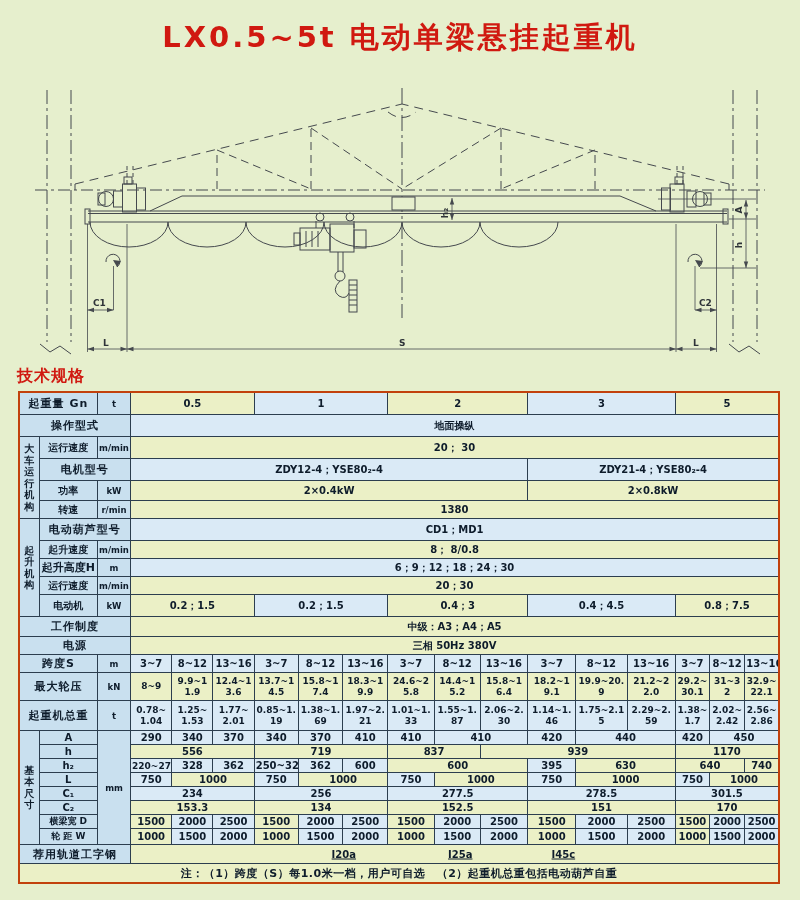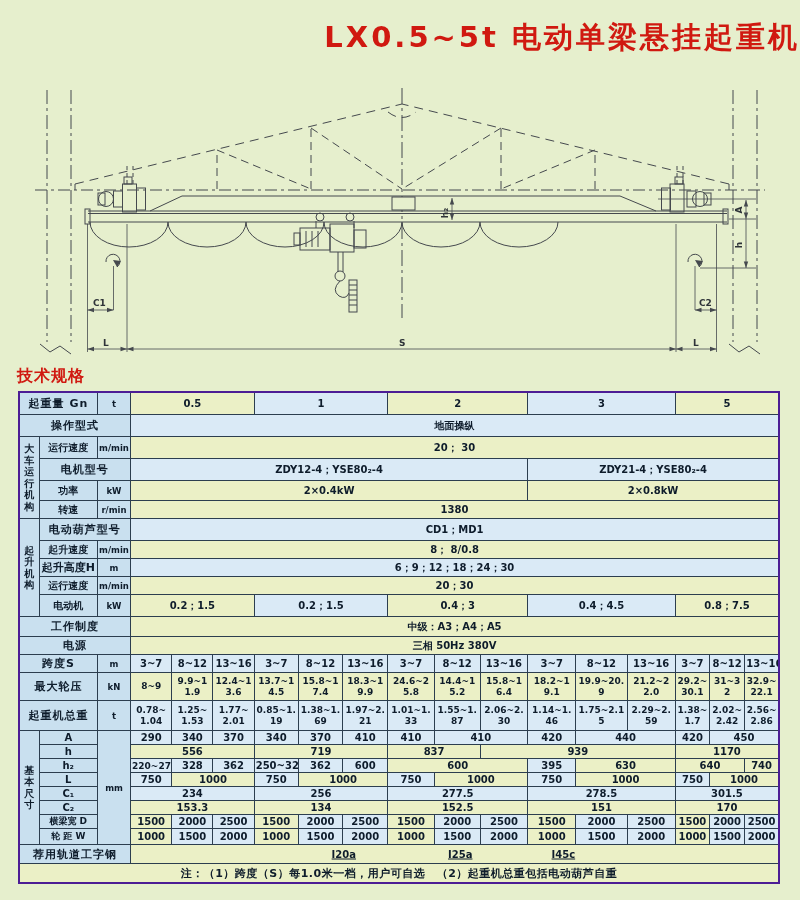--- a/index.html
+++ b/index.html
@@ -3,33 +3,33 @@
 <meta charset="utf-8">
 <style>
   html,body{margin:0;padding:0;}
   body{
     width:800px;height:900px;position:relative;overflow:hidden;
     background:#e6efcd;
     font-family:"DejaVu Sans",sans-serif;
     color:#0e1c2b;
   }
   .page-title{
-    position:absolute;left:0;top:18px;width:800px;text-align:right;
+    position:absolute;left:0;top:18px;width:800px;text-align:center;
     font-size:29px;font-weight:bold;color:#d01910;letter-spacing:3px;
   }
   .section-heading{
     position:absolute;left:17px;top:366px;
     font-size:16px;font-weight:bold;color:#d01910;letter-spacing:1px;
   }
   svg.diagram{position:absolute;left:0;top:80px;}
   
   table.spec{
     position:absolute;left:18px;top:391px;width:762px;
     border-collapse:collapse;table-layout:fixed;
-    border:2px solid #4c1d95;
+    border:2px solid #c2410c;
     font-size:10px;font-weight:bold;
   }
   table.spec td{
     border:1px solid #2c3e4f;text-align:center;vertical-align:middle;
     padding:0 1px;overflow:hidden;
   }
   td.lab{background:#c9e0ef;font-size:10px;}
   td.lab2{background:#c9e0ef;font-size:11px;letter-spacing:1px;}
   td.g{background:#c9e0ef;font-size:10px;line-height:1.15;word-break:break-all;padding:0 2px;}
   td.u{background:#c9e0ef;font-size:8.5px;font-weight:bold;}

